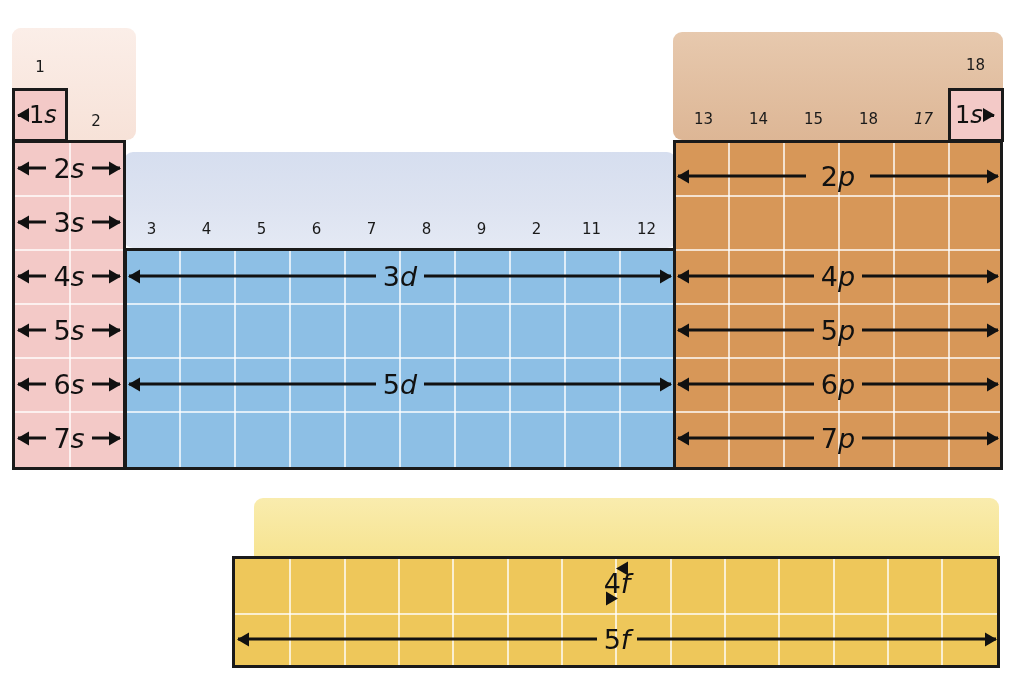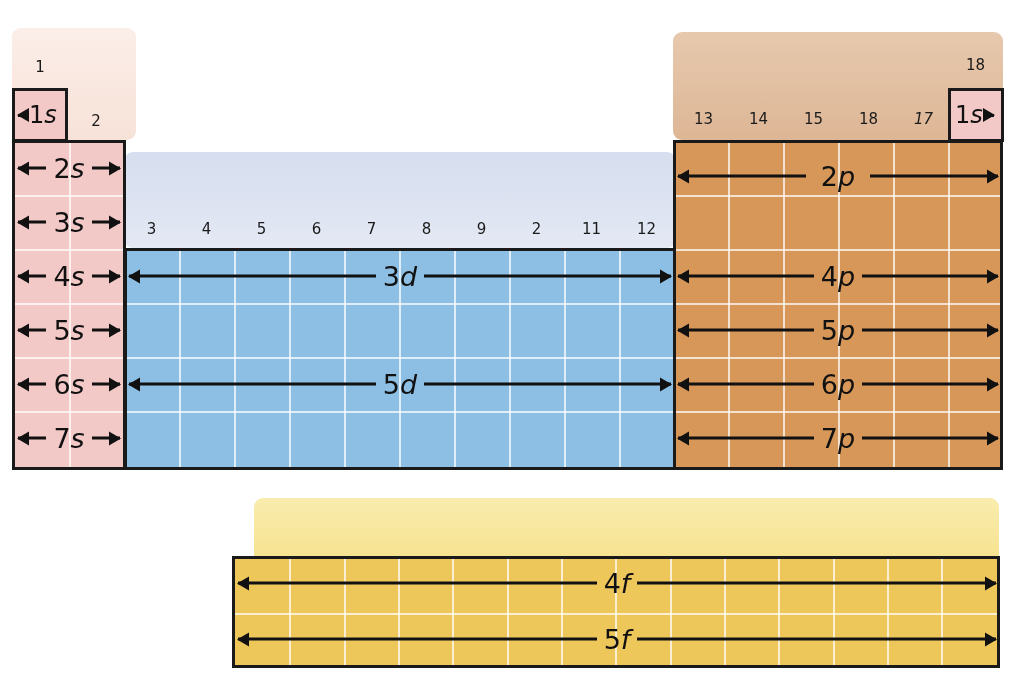--- a/index.html
+++ b/index.html
@@ -309,21 +309,21 @@
     <div class="gline gline-v" style="left:380px;"></div>
     <div class="gline gline-v" style="left:435px;"></div>
     <div class="gline gline-v" style="left:489px;"></div>
     <div class="gline gline-v" style="left:543px;"></div>
     <div class="gline gline-v" style="left:598px;"></div>
     <div class="gline gline-v" style="left:652px;"></div>
     <div class="gline gline-v" style="left:706px;"></div>
     <div class="gline gline-h" style="top:54px;"></div>
   </div>
 
-  <div class="arrowrow" style="left:238px; width:758px; top:583px; transform:translateY(-50%);">
+  <div class="arrowrow" style="left:238px; width:758px; top:583px; transform:translateY(-50%);flex-direction:column;">
     <div class="arrow-line lcap"></div>
     <div class="arrow-label"><span>4</span><span class="it">f</span></div>
     <div class="arrow-line rcap"></div>
   </div>
   <div class="arrowrow" style="left:238px; width:758px; top:639px; transform:translateY(-50%);">
     <div class="arrow-line lcap"></div>
     <div class="arrow-label"><span>5</span><span class="it">f</span></div>
     <div class="arrow-line rcap"></div>
   </div>
 

